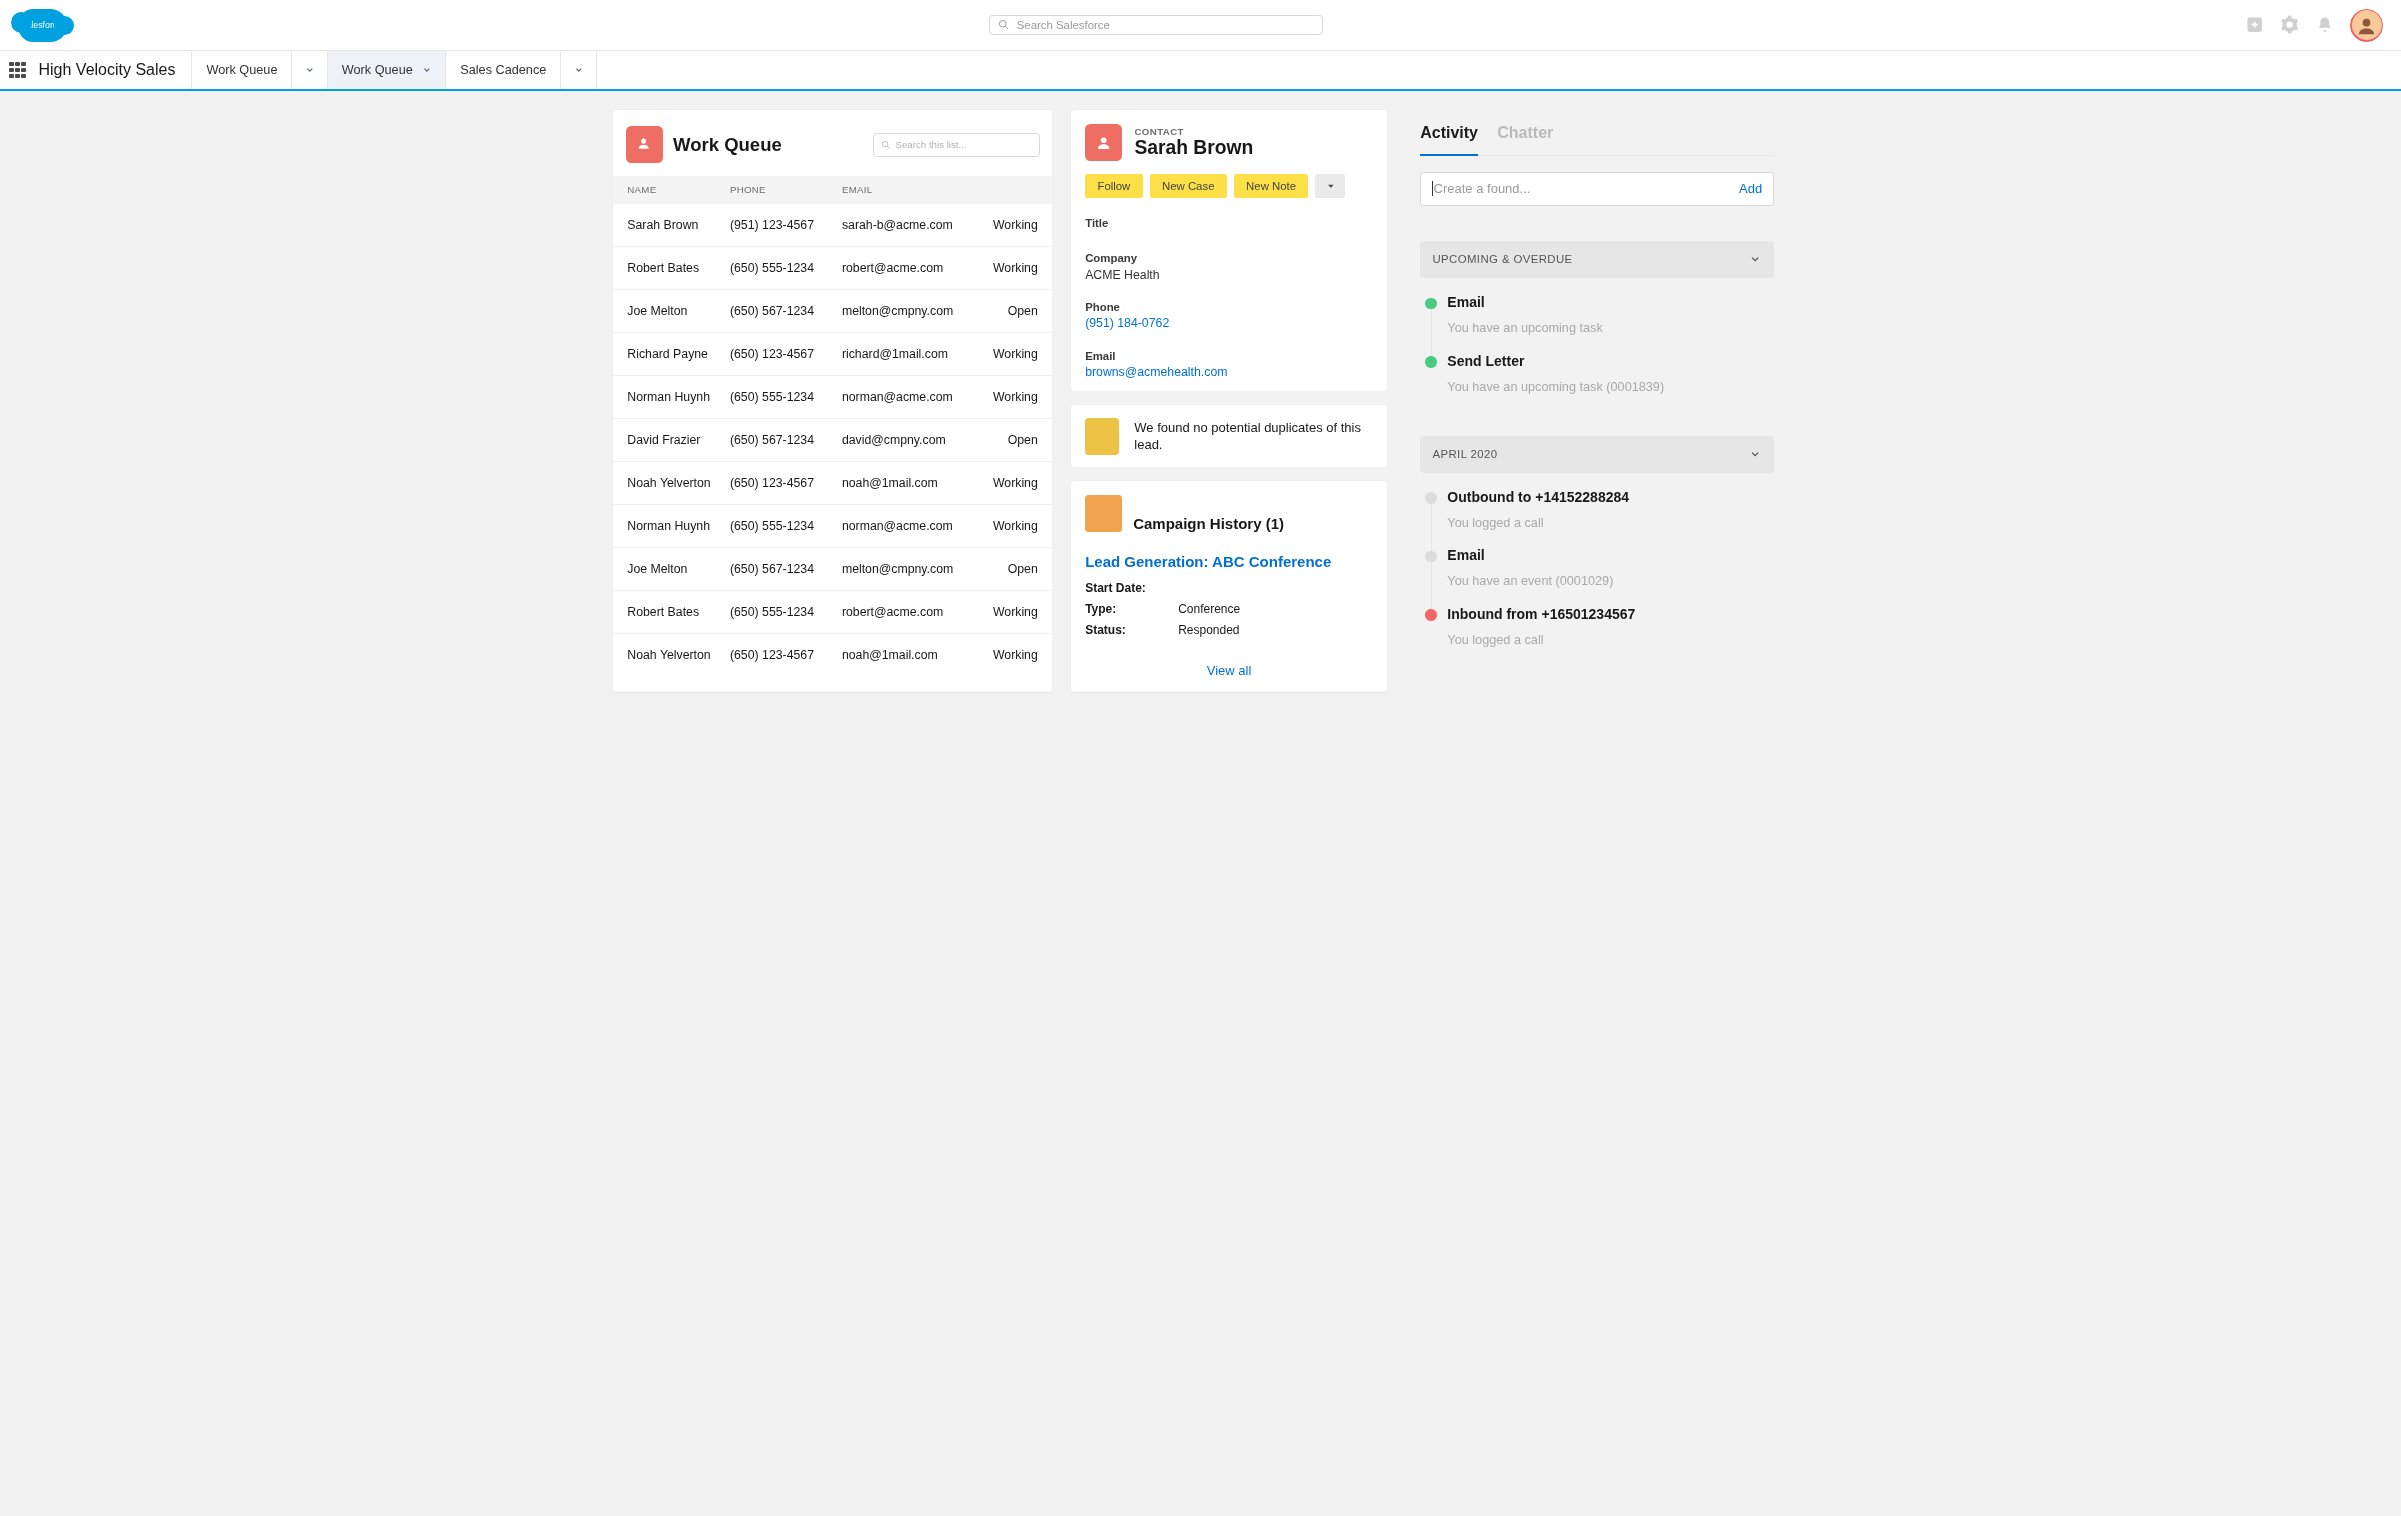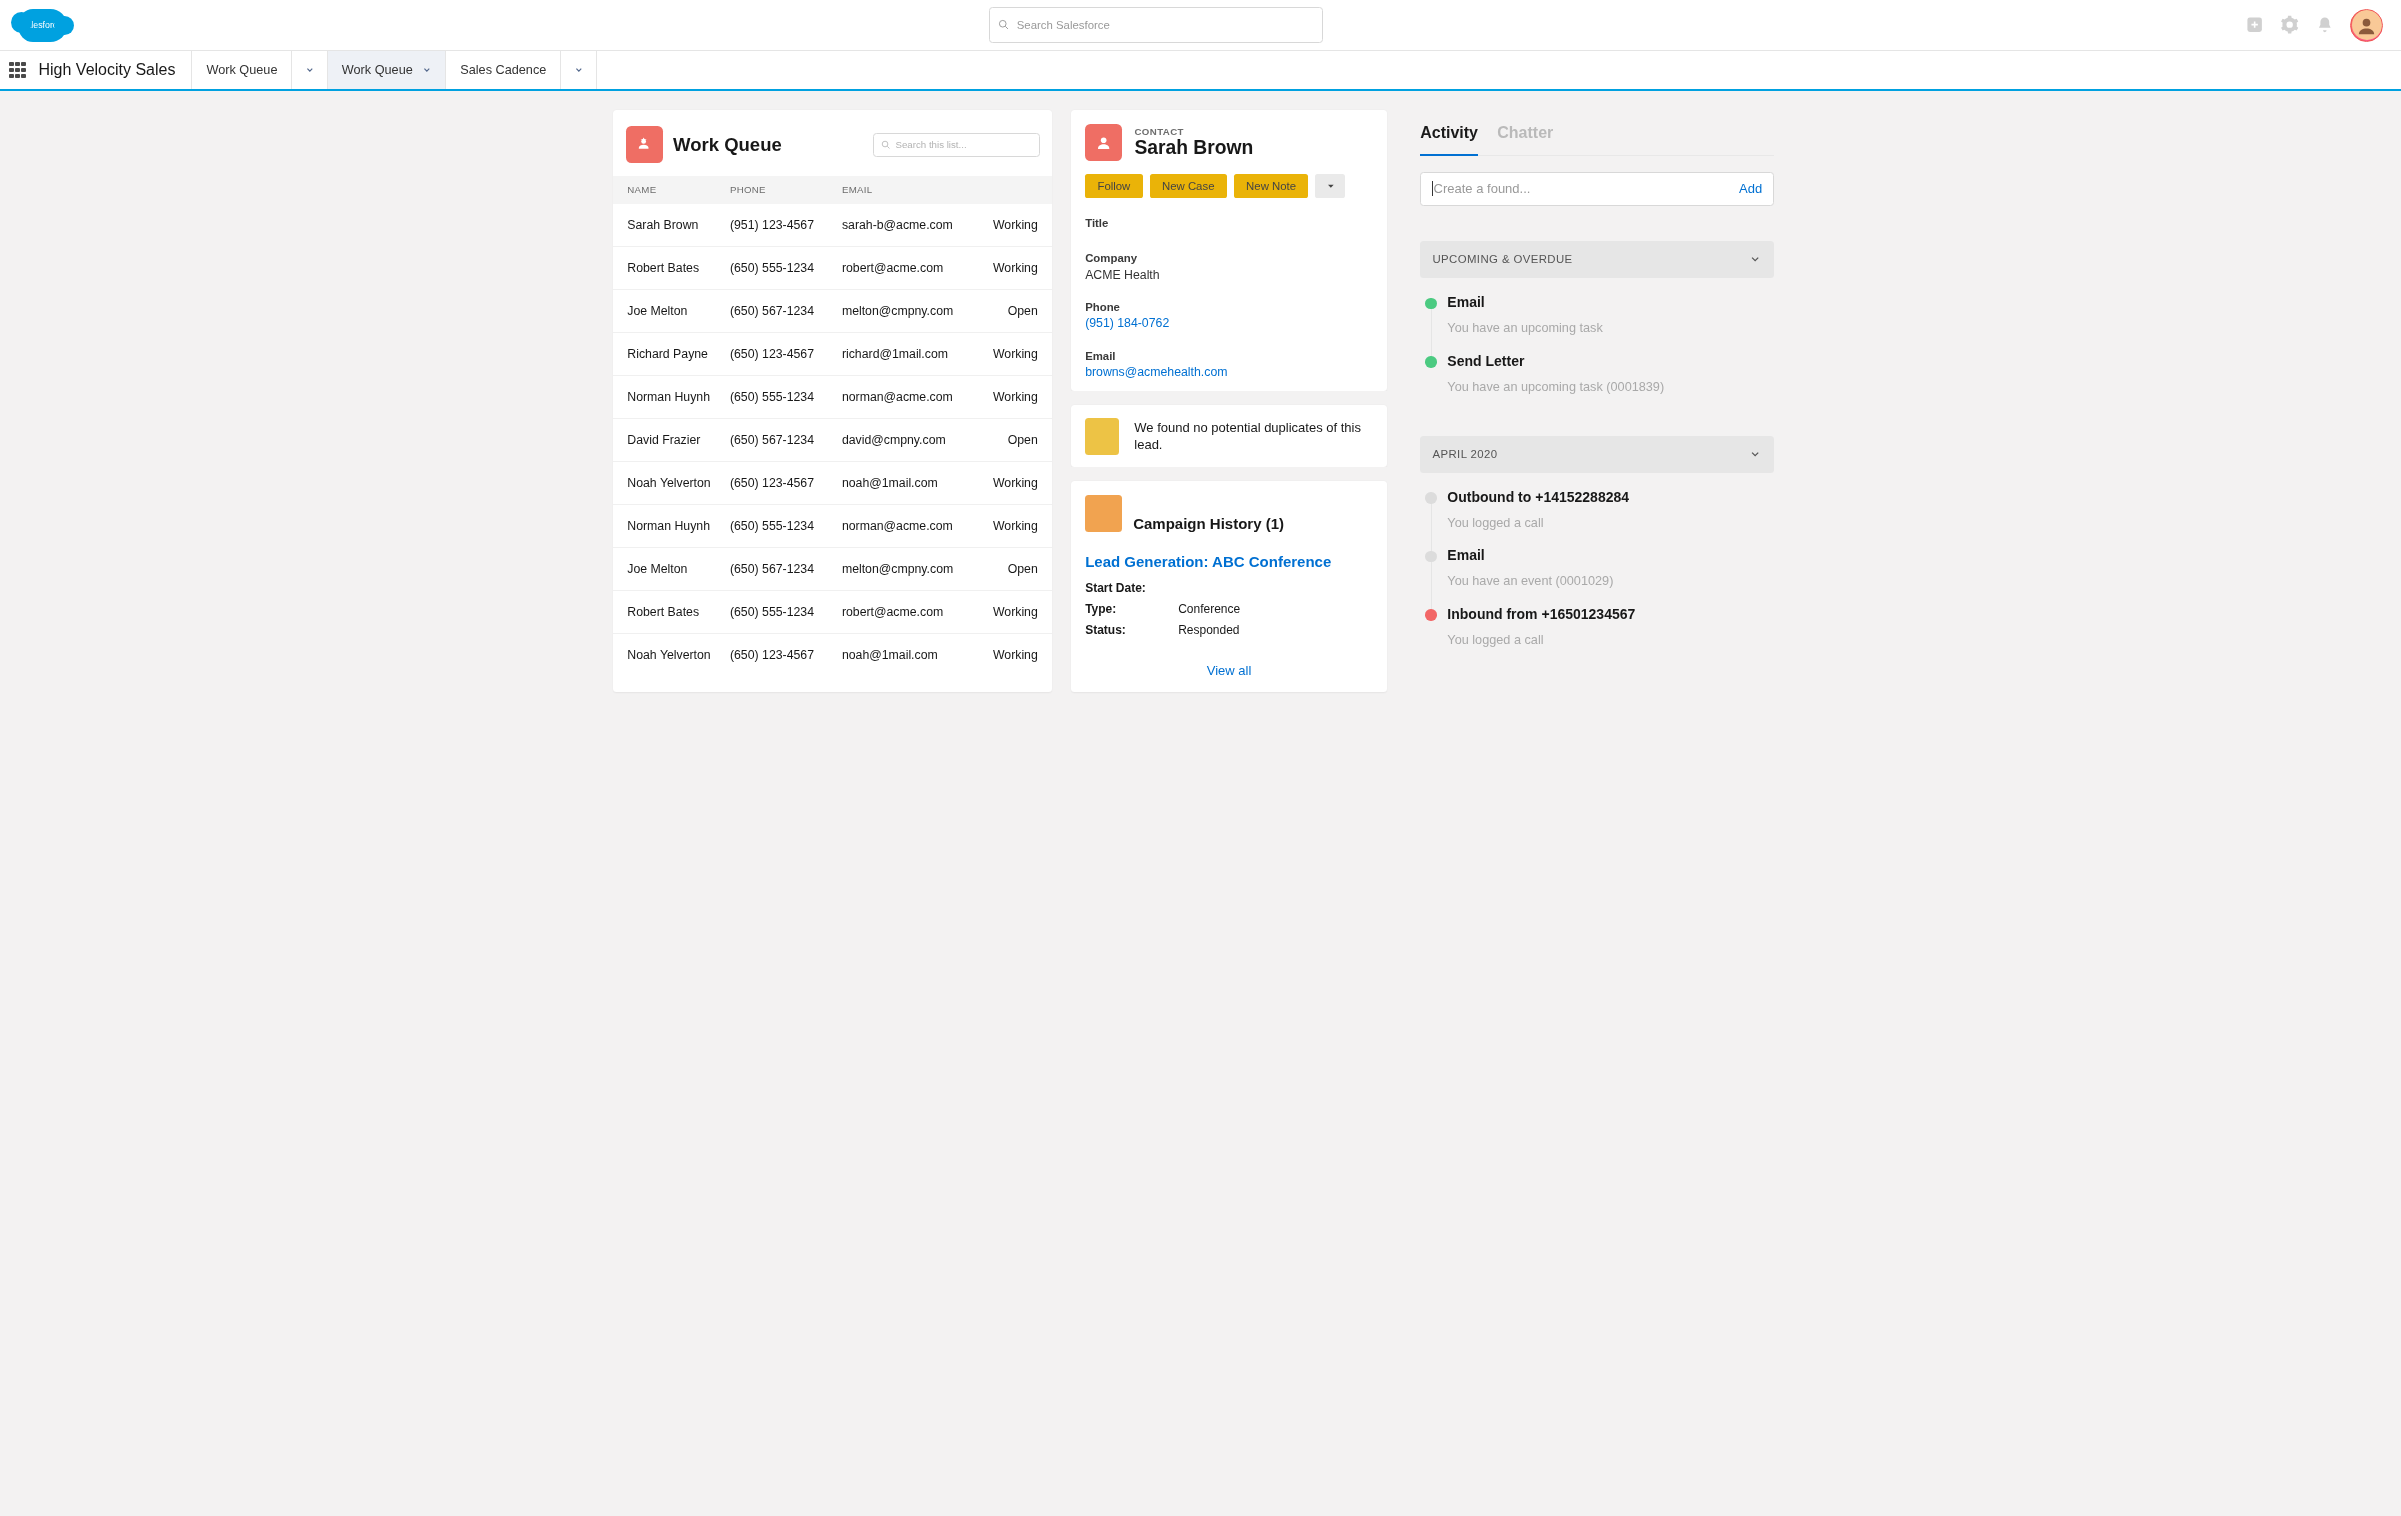--- a/index.html
+++ b/index.html
@@ -3,21 +3,21 @@
 <meta charset="utf-8">
 <style>
 * { margin: 0; padding: 0; box-sizing: border-box; font-family: -apple-system, BlinkMacSystemFont, "Segoe UI", Helvetica, Arial, sans-serif; }
 body { background: #f3f2f2; color: #181818; }
 .top-header { background: #fff; height: 51px; display: flex; align-items: center; padding: 0 17.6px; border-bottom: 0.9px solid #e5e5e5; }
 .sf-logo { width: 49px; height: 33px; background: #00a1e0; border-radius: 16px 17.6px 17.6px 16px / 17.6px 17.6px 17.6px 17.6px; position: relative; display: flex; align-items: center; justify-content: center; }
 .sf-logo-text { color: #fff; font-size: 8.8px; font-weight: 500; }
 .sf-logo::before { content:""; position:absolute; left:-7px; top:3.5px; width:21px; height:21px; background:#00a1e0; border-radius:50%; }
 .sf-logo::after { content:""; position:absolute; right:-7px; top:7px; width:19.3px; height:19.3px; background:#00a1e0; border-radius:50%; }
 .search-wrap { margin: 0 auto; }
-.search-box { width: 334px; height: 36px; border: 0.9px solid #d8d8d8; border-radius: 3.5px; display: flex; align-items: center; padding: 0 8.8px; color: #999; font-size: 11.4px; }
+.search-box { width: 334px; height: 20px; border: 0.9px solid #d8d8d8; border-radius: 3.5px; display: flex; align-items: center; padding: 0 8.8px; color: #999; font-size: 11.4px; }
 .search-box svg { margin-right: 7px; }
 .header-icons { display: flex; align-items: center; gap: 16px; }
 .header-icon { width: 19.3px; height: 19.3px; color: #c7c7c7; display: flex; align-items:center; justify-content:center; }
 .avatar { width: 33px; height: 33px; border-radius: 50%; background: linear-gradient(135deg,#f77062 0%,#fe5196 100%); border: 1.8px solid #f0544f; display:flex; align-items:center; justify-content:center; overflow:hidden; }
 .avatar-inner { width:30px; height:30px; border-radius:50%; background:#f9c997; display:flex; align-items:center; justify-content:center; }
 
 .nav-bar { background: #fff; height: 40px; display: flex; align-items: stretch; border-bottom: 2.6px solid #00a1e0; }
 .app-launcher { width: 35px; display: flex; align-items: center; justify-content: center; }
 .dots-grid { display: grid; grid-template-columns: repeat(3,4.4px); grid-template-rows: repeat(3,4.4px); gap: 1.8px; }
 .dots-grid span { background: #4a4a4a; border-radius: 0.9px; }
@@ -38,21 +38,21 @@
 .table-head { display: grid; grid-template-columns: 1.1fr 1.2fr 1.3fr 0.8fr; background: #f4f4f4; padding: 8.8px 14px; font-size: 9.7px; color: #6d6d6d; letter-spacing: 0.3px; }
 .table-row { display: grid; grid-template-columns: 1.1fr 1.2fr 1.3fr 0.8fr; padding: 14px; border-bottom: 0.9px solid #f0f0f0; font-size: 12.3px; cursor: pointer; }
 .table-row:last-child{ border-bottom:none; }
 
 
 .contact-head { display: flex; align-items: center; padding: 14px 14px 12.3px; gap: 12.3px; }
 .contact-icon { width: 37px; height: 37px; background: #ef6e64; border-radius: 5.3px; display:flex; align-items:center; justify-content:center; }
 .contact-label { font-size: 9.7px; color: #6d6d6d; letter-spacing: 0.4px; text-transform: uppercase; font-weight:600; }
 .contact-name { font-size: 19.3px; font-weight: 700; }
 .action-row { display: flex; gap: 7px; padding: 0 14px 12.3px; }
-.action-btn { background: #eab308; border: none; border-radius: 2.6px; padding: 6.2px 12.3px; font-size: 11.4px; color: #444; cursor: pointer; }
+.action-btn { background: #fde047; border: none; border-radius: 2.6px; padding: 6.2px 12.3px; font-size: 11.4px; color: #444; cursor: pointer; }
 .action-caret-btn { width:30px; display:flex; align-items:center; justify-content:center; background:#eaeaea; border-radius:2.6px; cursor:pointer; }
 .detail-block { padding: 7px 14px 12.3px; }
 .detail-label { font-size: 11.4px; font-weight: 700; color: #3a3a3a; margin-bottom: 3.5px; }
 .detail-val { font-size: 12.3px; color: #333; }
 .detail-link { color: #0070d2; }
 .divider-h { height: 14px; background: #f3f2f2; }
 .dup-card { display: flex; align-items: center; gap: 15px; padding: 12.3px 14px; }
 .dup-icon { width: 37px; height: 37px; background: #edc345; border-radius: 3.5px; }
 .camp-head { display:flex; align-items:flex-end; gap:11px; padding:14px; }
 .camp-icon { width:37px; height:37px; background:#f1a350; border-radius:3.5px; }

